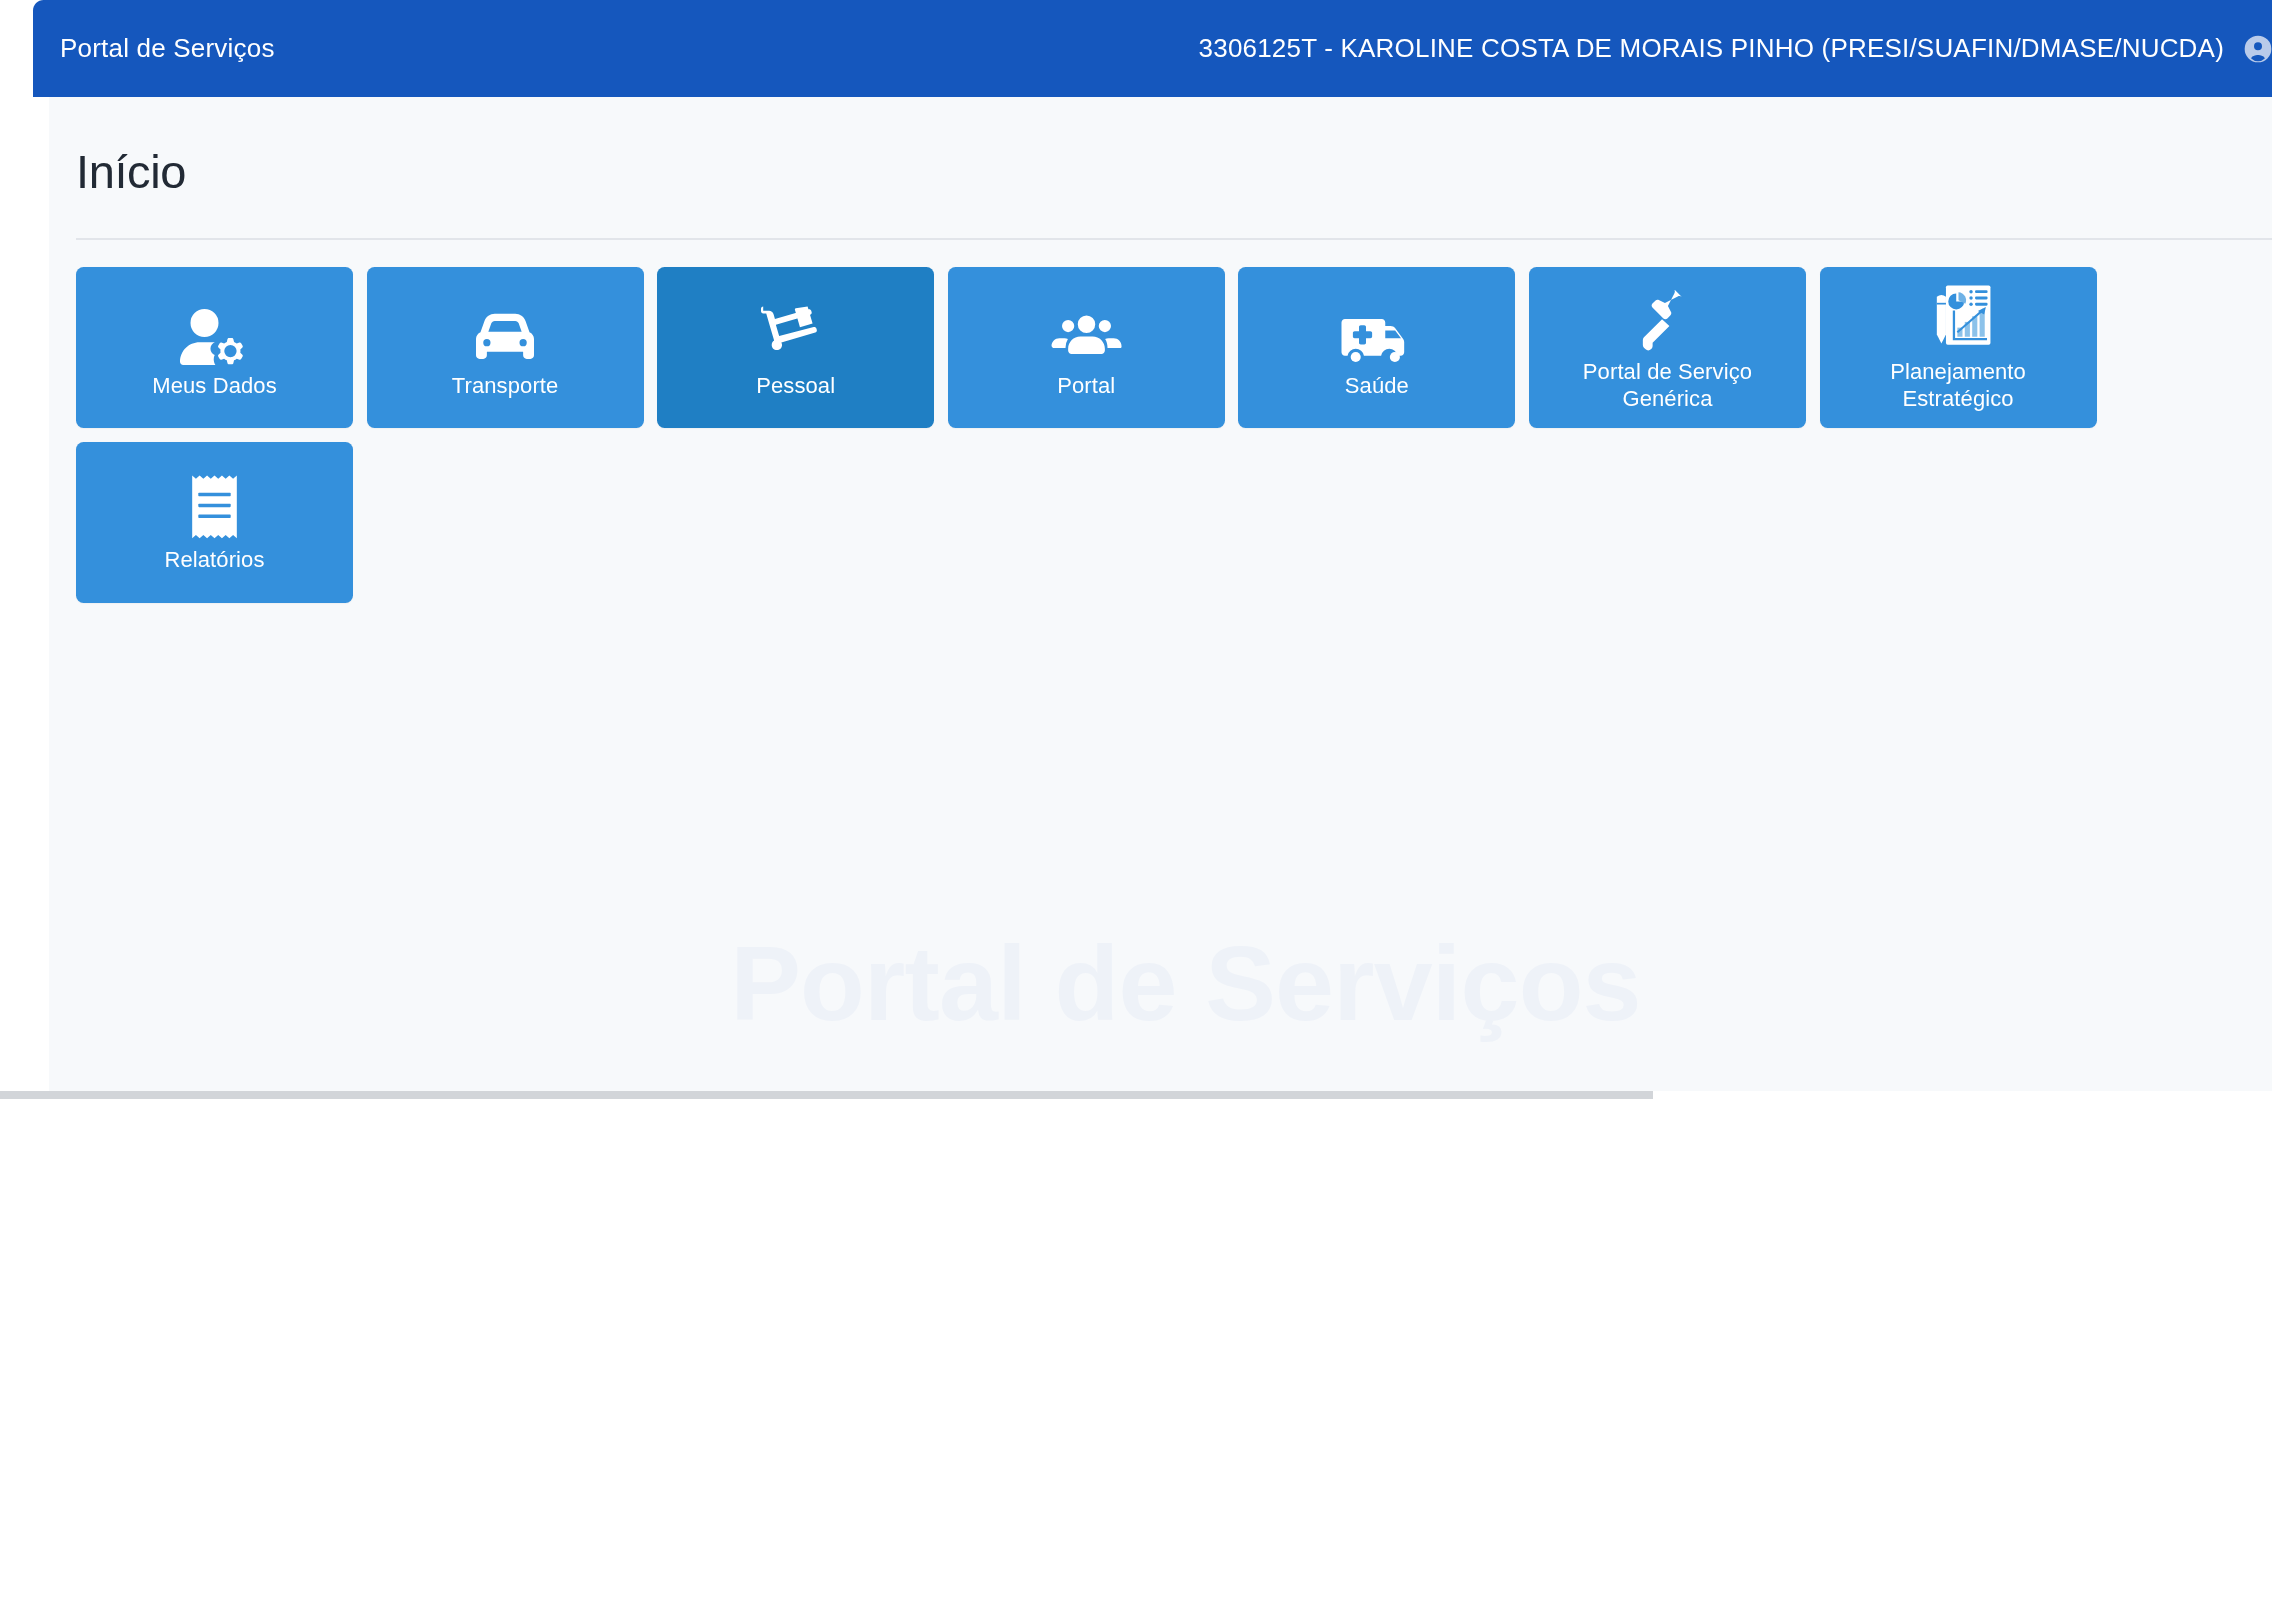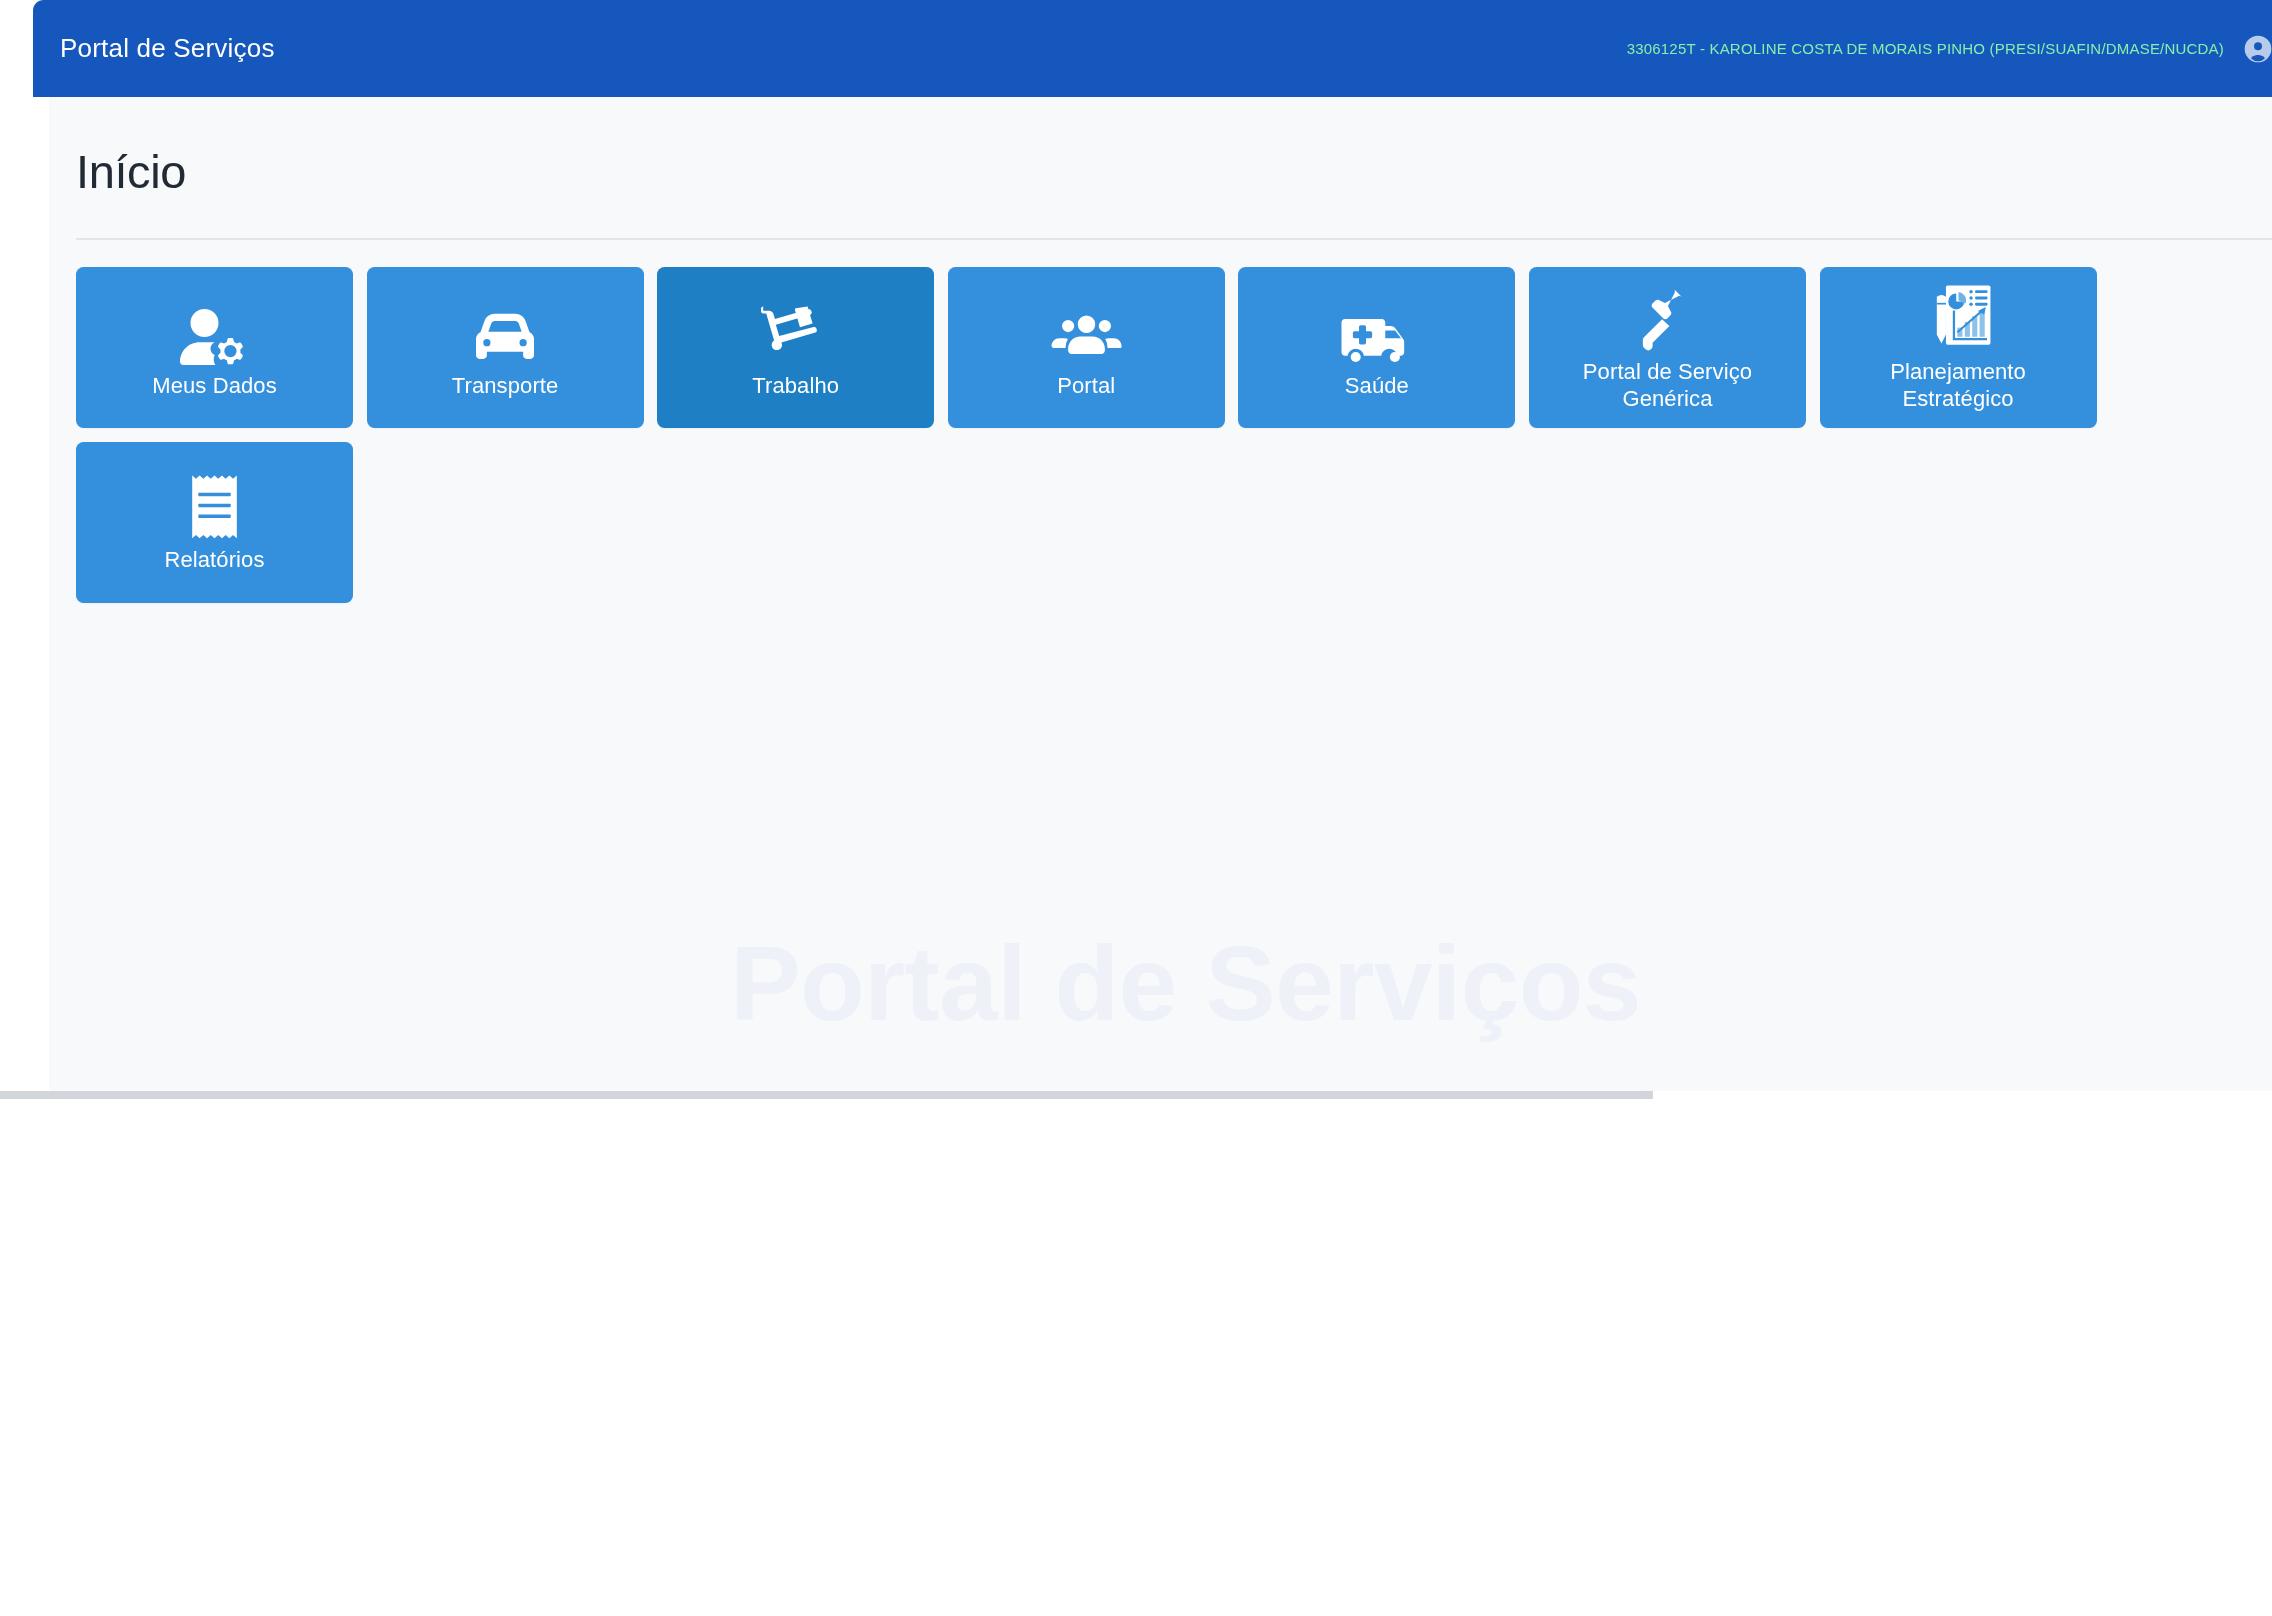--- a/index.html
+++ b/index.html
@@ -45,22 +45,22 @@
   #user-block {
     position: absolute;
     right: 32px;
     top: 0;
     height: 97px;
     display: flex;
     align-items: center;
     gap: 18px;
   }
   #user-label {
-    font-size: 15px;
-    color: #86efac;
+    font-size: 26px;
+    color: #ffffff;
     white-space: nowrap;
     letter-spacing: 0.2px;
   }
   #avatar-icon {
     width: 32px;
     height: 32px;
     flex: 0 0 32px;
     display: block;
   }
 
@@ -295,21 +295,21 @@
           <div class="tile-label">Transporte</div>
         </div>
         <div class="tile tile-active">
           <div class="tile-icon">
             <svg width="70" height="67" viewBox="0 0 640 512" fill="#fff">
               <path d="M20 0C8.9 0 0 8.9 0 20v24c0 11 8.9 20 20 20h27.9l27 93.2L120 311.4c-13.2 8.4-22 23.1-22 39.9 0 26 21.1 47.1 47.1 47.1s47.1-21.1 47.1-47.1c0-8.5-2.2-16.4-6.2-23.3l310.3-89.9c10.6-3.1 16.7-14.2 13.6-24.8l-3.4-11.8c-3.1-10.6-14.2-16.7-24.8-13.6L166 269.9 135.8 166l313.3-90.7c10.6-3.1 16.7-14.2 13.6-24.8L459.3 38.7C456.2 28.1 445.1 22 434.5 25.1L127.6 113.9 114.9 70.3C109.5 51.9 92.6 39.3 73.4 39.3H20V0z"></path>
               <path d="M318 16c-6 1.7-9.6 8-7.9 14l46 158.8 115.6-33.5L426 .4 318 16z"></path>
               <circle cx="145" cy="351" r="32"></circle>
             </svg>
           </div>
-          <div class="tile-label">Trabalho</div>
+          <div class="tile-label">Pessoal</div>
         </div>
         <div class="tile">
           <div class="tile-icon">
             <svg width="71" height="56" viewBox="0 0 640 512" fill="#fff">
               <path d="M96 128a56 56 0 1 1 112 0 56 56 0 0 1-112 0zm336 0a56 56 0 1 1 112 0 56 56 0 0 1-112 0zM0 312c0-39.8 32.2-72 72-72h48c10.7 0 20.8 2.3 29.9 6.5a147 147 0 0 0-21.5 77.5v6H24c-13.3 0-24-10.7-24-24v6zm616 18h-104v-6c0-28.9-7.9-56-21.5-77.5 9.1-4.2 19.2-6.5 29.9-6.5h48c39.8 0 72 32.2 72 72v6c0 7.3-4.3 12-12 12zM320 192a80 80 0 1 1 0-160 80 80 0 0 1 0 160zm-56 32h112c61.9 0 112 50.1 112 112v16c0 17.7-14.3 32-32 32H184c-17.7 0-32-14.3-32-32v-16c0-61.9 50.1-112 112-112z"></path>
             </svg>
           </div>
           <div class="tile-label">Portal</div>
         </div>
         <div class="tile">

